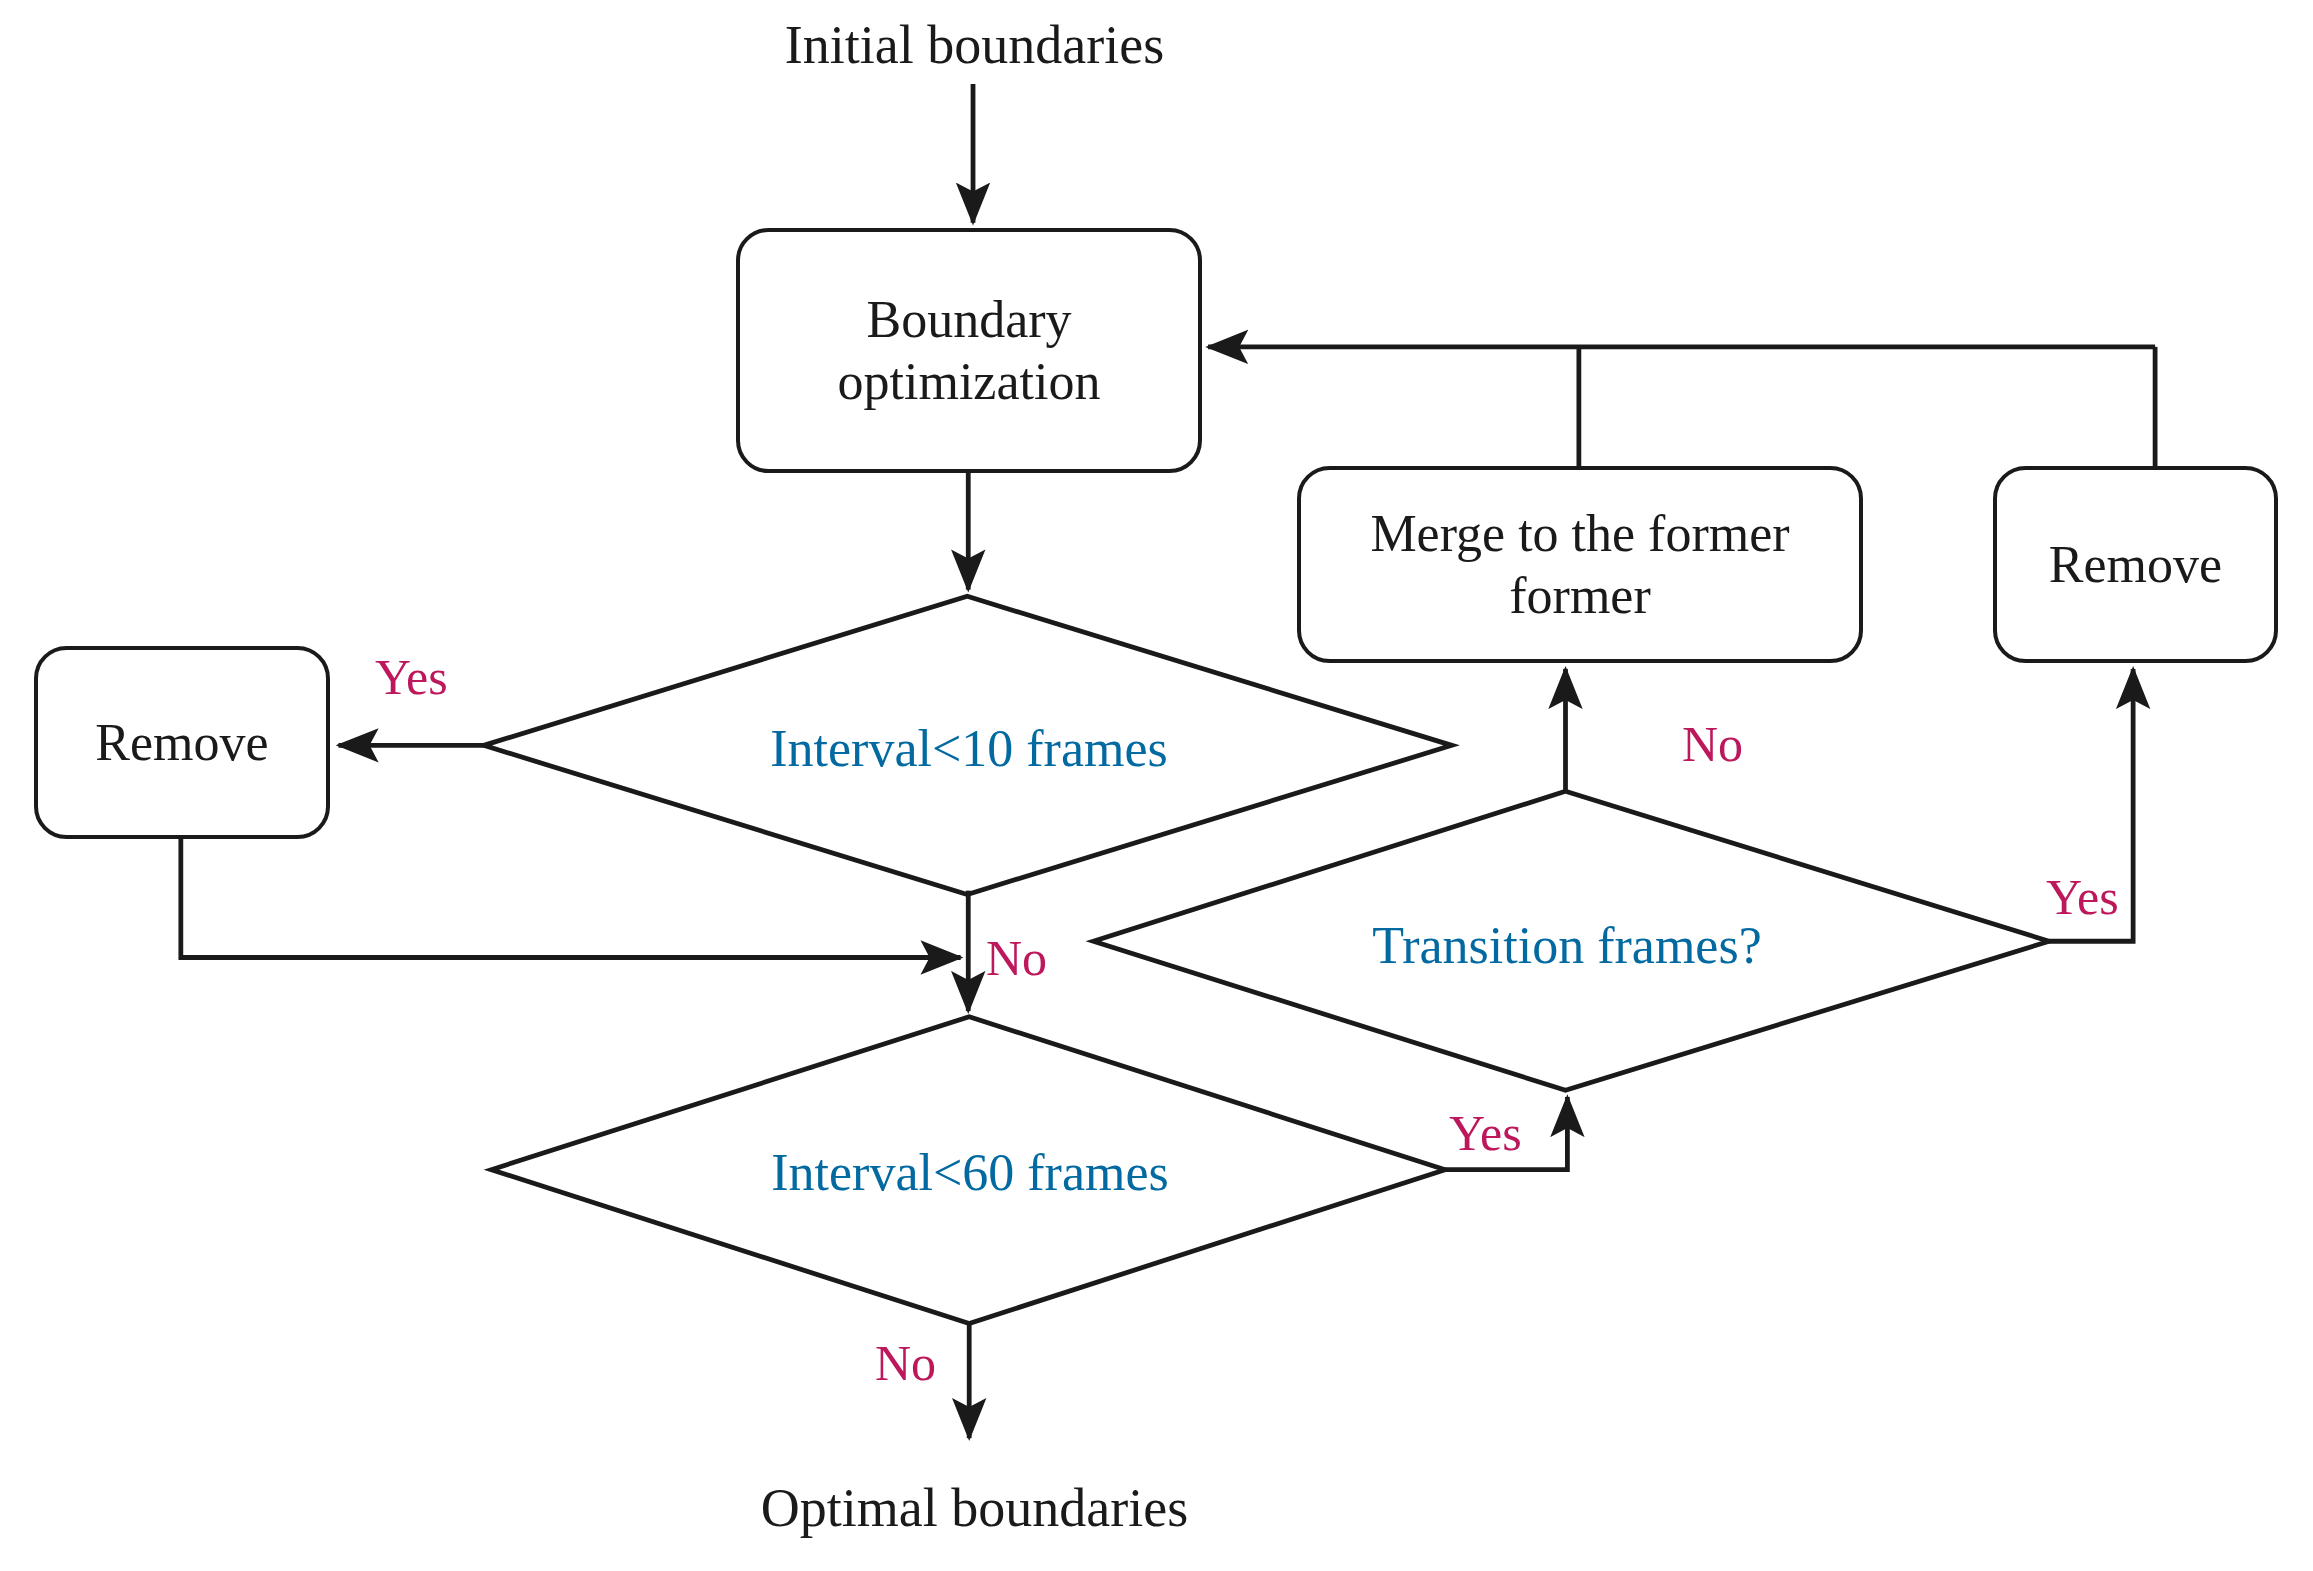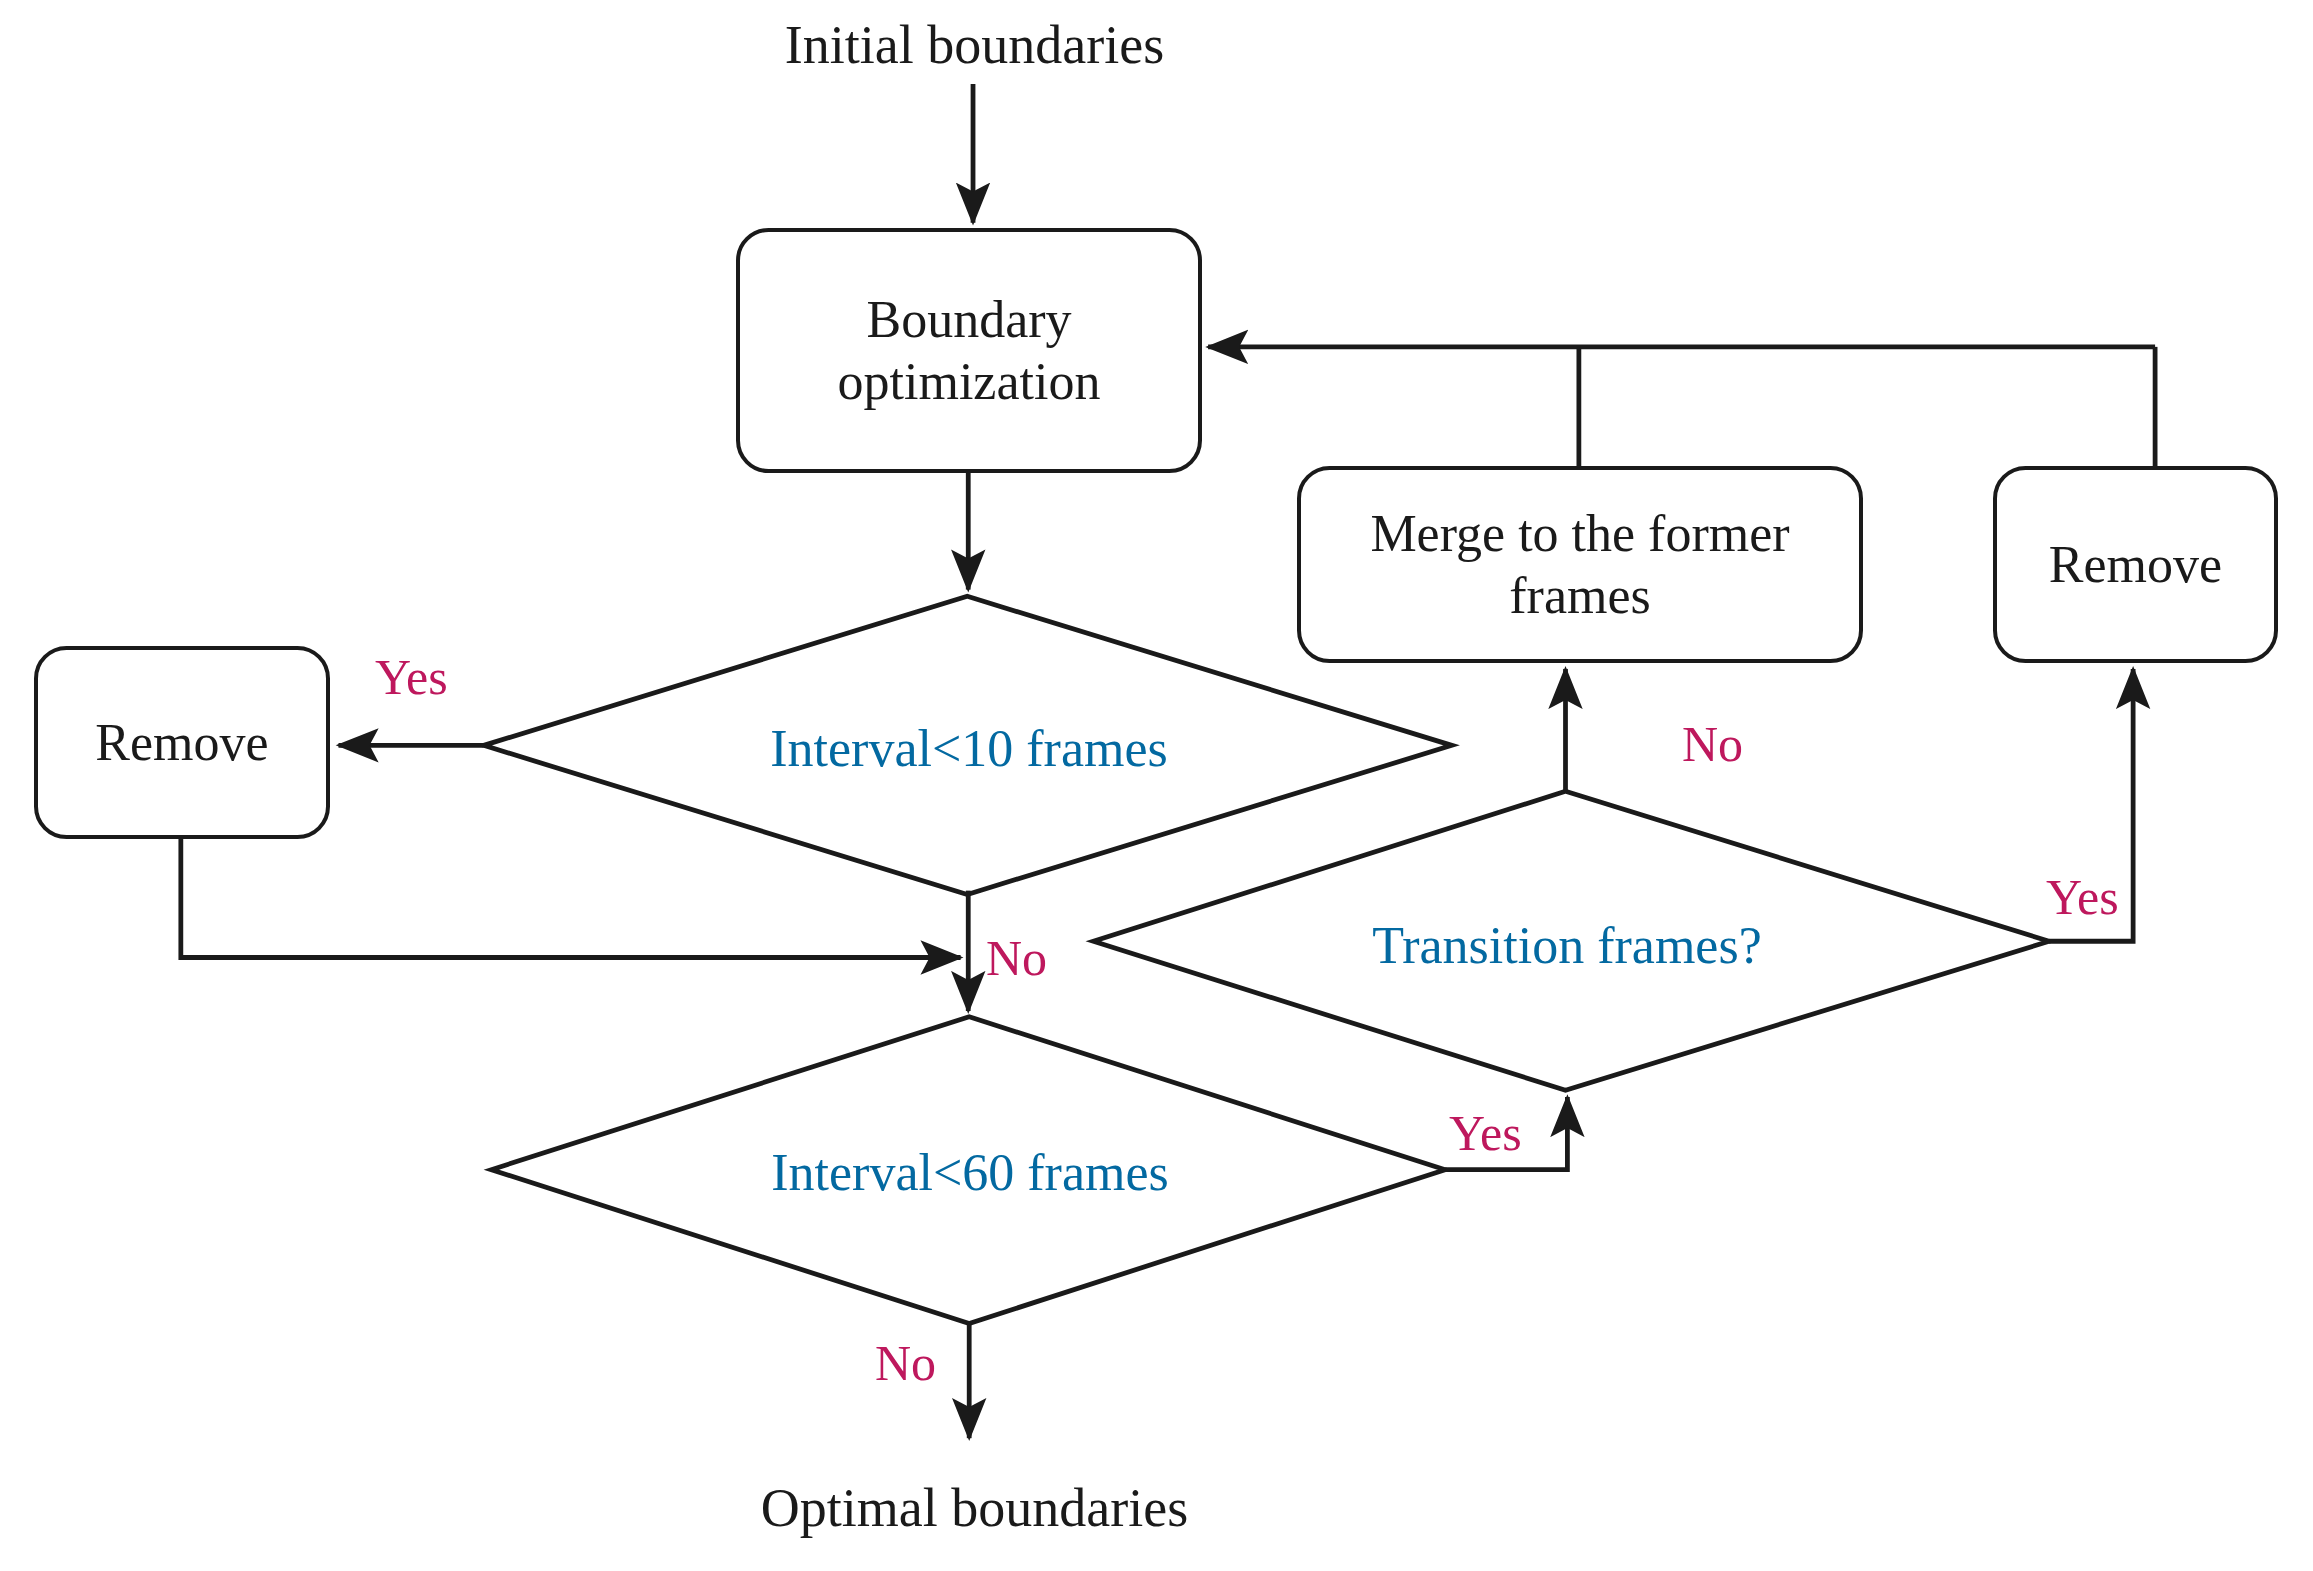--- a/index.html
+++ b/index.html
@@ -114,21 +114,21 @@
   </div>
 
   <div class="node freetext" style="left:726px; top:1474px; width:497px; height:69px;">Optimal boundaries</div>
 
   <div class="node proc" style="left:34px; top:646px; width:296px; height:193px;">
     <span>Remove</span>
   </div>
 
   <div class="node proc" style="left:1297px; top:466px; width:566px; height:197px; flex-direction:column;">
     <span>Merge to the former</span>
-    <span>frames</span>
+    <span>former</span>
   </div>
 
   <div class="node proc" style="left:1993px; top:466px; width:285px; height:197px;">
     <span>Remove</span>
   </div>
 
   <div class="diamond-label" style="left:682px; top:719px; width:574px; text-align:center;">Interval&lt;10 frames</div>
 
   <div class="diamond-label" style="left:683px; top:1143px; width:574px; text-align:center;">Interval&lt;60 frames</div>
 

